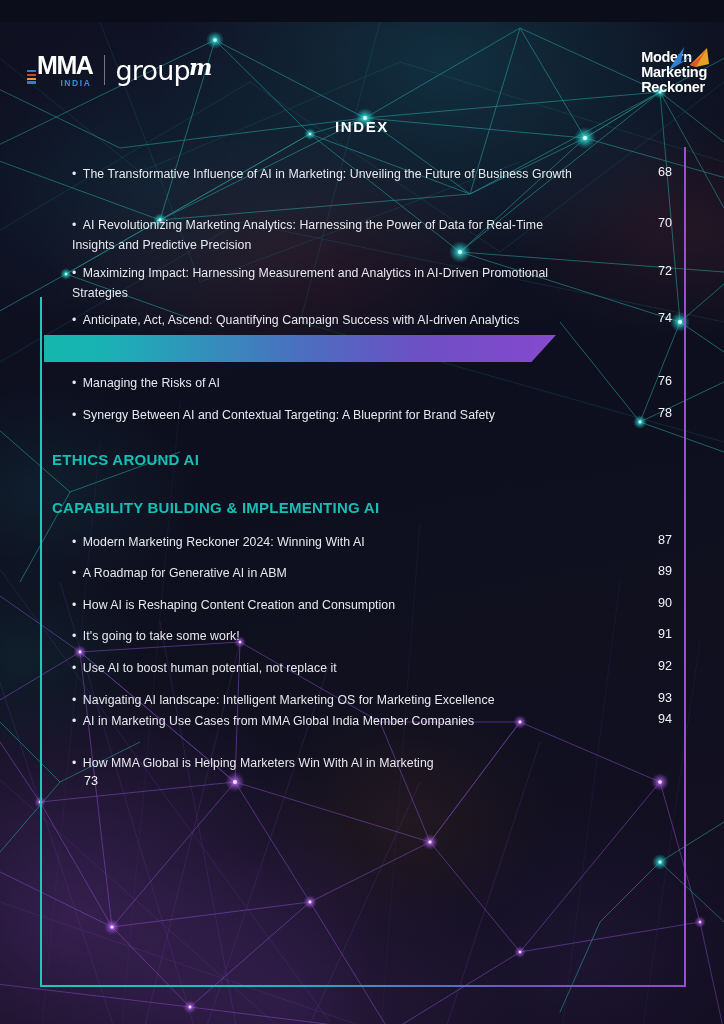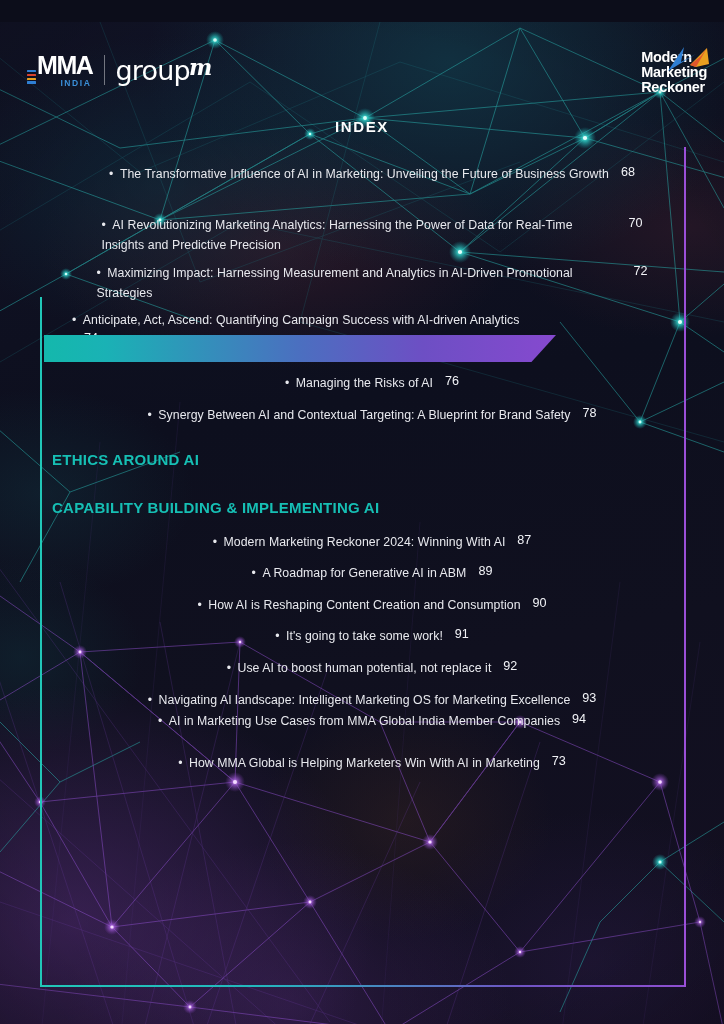--- a/index.html
+++ b/index.html
@@ -105,21 +105,21 @@
     text-align:center; color:#fdfdfd;
     font-size:15px; font-weight:700; letter-spacing:1.6px;
     font-family:"Liberation Sans", sans-serif;
   }
 
   
   .rows { position:absolute; left:0; top:0; width:724px; }
 
   .row {
     position:absolute; left:72px; width:600px;
-    display:flex; align-items:flex-start; justify-content:center;
+    display:flex; align-items:flex-start; justify-content:space-between;
   }
   .row-txt {
     color:#e8e9ee; font-size:12.3px; line-height:1.62;
     font-family:"Liberation Sans", sans-serif;
     letter-spacing:.05px; max-width:515px;
     font-weight:300;
   }
   .row-txt .bul { color:#e8e9ee; margin-right:3px; }
   .row-pg {
     color:#f2f3f7; font-size:12.6px; font-weight:400;
@@ -355,21 +355,21 @@
         <div class="row-pg">68</div>
       </div>
       <div class="row" style="top: 194px;">
         <div class="row-txt"><span class="bul">• </span>AI Revolutionizing Marketing Analytics: Harnessing the Power of Data for Real-Time Insights and Predictive Precision</div>
         <div class="row-pg">70</div>
       </div>
       <div class="row" style="top: 242px; gap: 10px;">
         <div class="row-txt"><span class="bul">• </span>Maximizing Impact: Harnessing Measurement and Analytics in AI-Driven Promotional Strategies</div>
         <div class="row-pg">72</div>
       </div>
-      <div class="row" style="top: 289px; flex-direction: column;">
+      <div class="row" style="top: 289px;">
         <div class="row-txt"><span class="bul">• </span>Anticipate, Act, Ascend: Quantifying Campaign Success with AI-driven Analytics</div>
         <div class="row-pg">74</div>
       </div>
       <div class="row" style="top: 352px;">
         <div class="row-txt"><span class="bul">• </span>Managing the Risks of AI</div>
         <div class="row-pg">76</div>
       </div>
       <div class="row" style="top: 384px;">
         <div class="row-txt"><span class="bul">• </span>Synergy Between AI and Contextual Targeting: A Blueprint for Brand Safety</div>
         <div class="row-pg">78</div>
@@ -395,21 +395,21 @@
         <div class="row-pg">92</div>
       </div>
       <div class="row" style="top: 669px;">
         <div class="row-txt"><span class="bul">• </span>Navigating AI landscape: Intelligent Marketing OS for Marketing Excellence</div>
         <div class="row-pg">93</div>
       </div>
       <div class="row" style="top: 690px;">
         <div class="row-txt"><span class="bul">• </span>AI in Marketing Use Cases from MMA Global India Member Companies</div>
         <div class="row-pg">94</div>
       </div>
-      <div class="row" style="top: 732px;">
+      <div class="row" style="top: 732px; flex-direction: column;">
         <div class="row-txt"><span class="bul">• </span>How MMA Global is Helping Marketers Win With AI in Marketing</div>
         <div class="row-pg">73</div>
       </div>
     </div>
 
   <div class="banner">
     <div class="banner-shape"></div>
   </div>
 
   <div id="sections-container">

